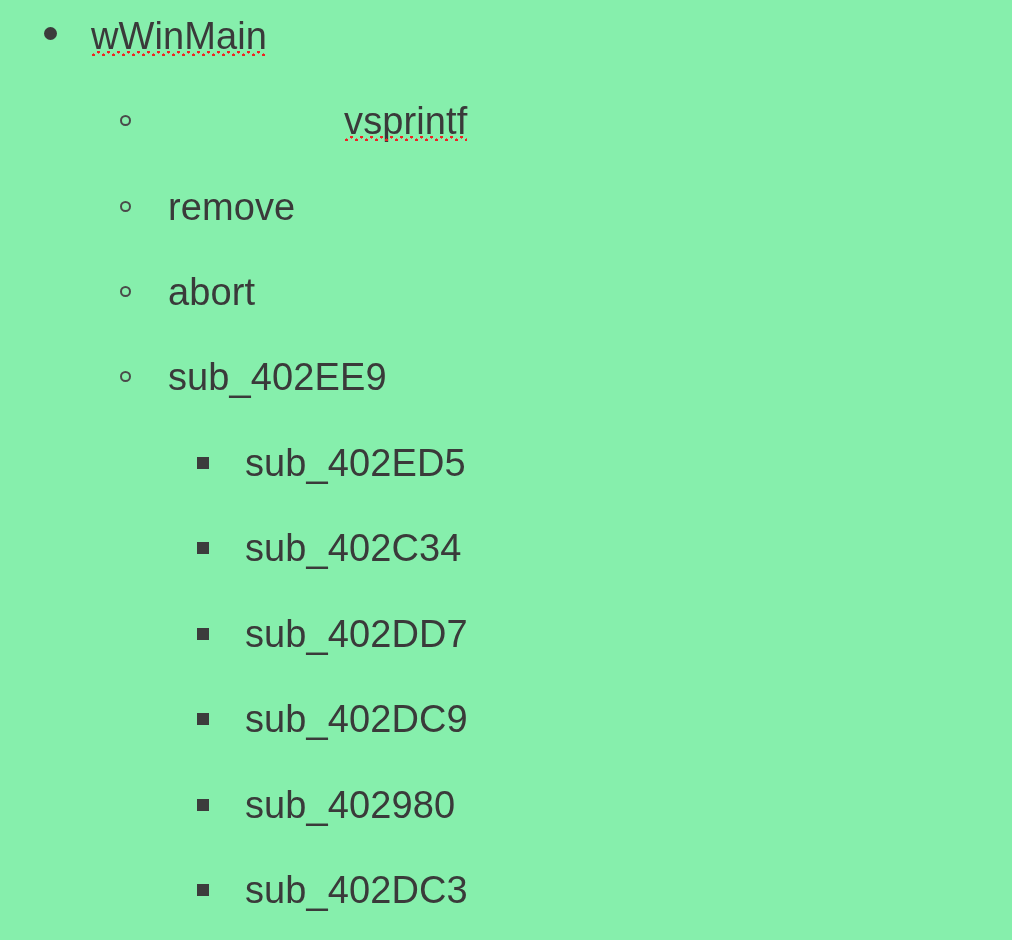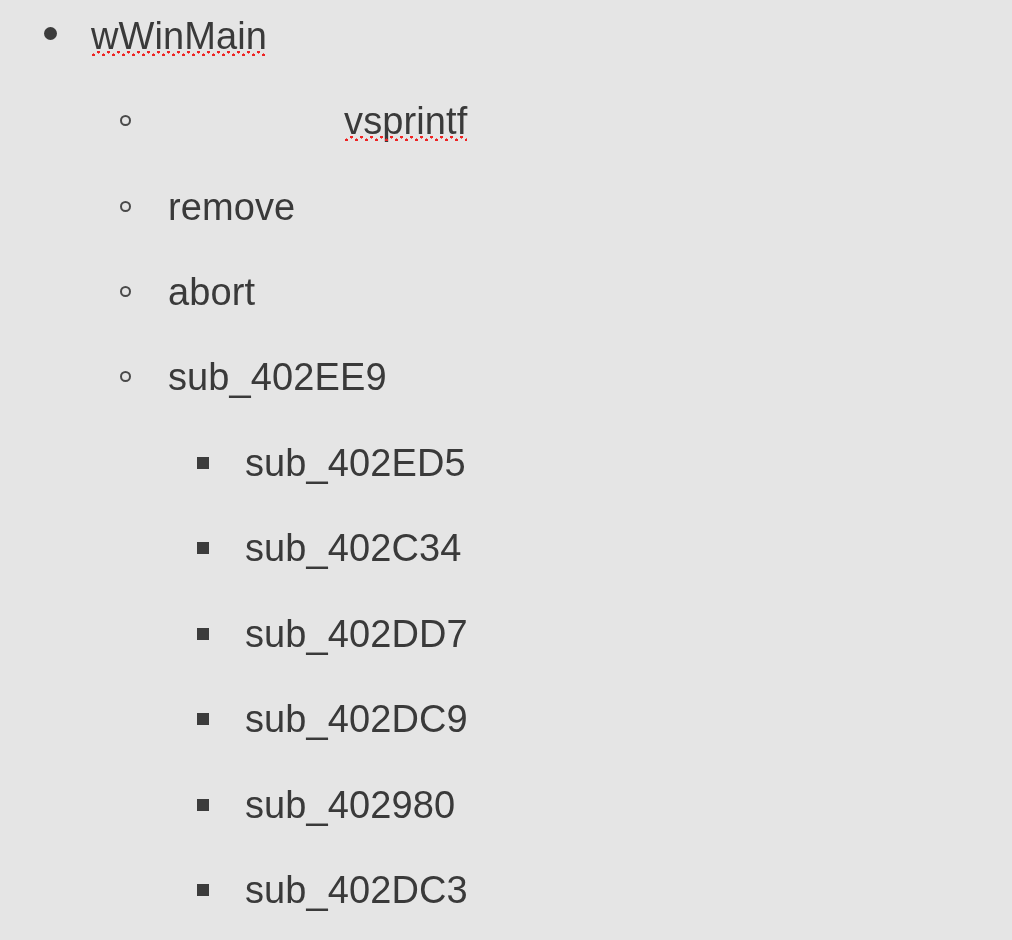--- a/index.html
+++ b/index.html
@@ -12,21 +12,21 @@
     height: 940px;
     background: #ffffff;
     font-family: "Liberation Sans", sans-serif;
     overflow: hidden;
   }
 
   #outline {
     position: relative;
     width: 1012px;
     height: 940px;
-    background: #e5e5e5;
+    background: #86efac;
   }
 
   .bullet {
     position: absolute;
     display: block;
   }
 
   
   .bullet-disc {
     width: 13px;

